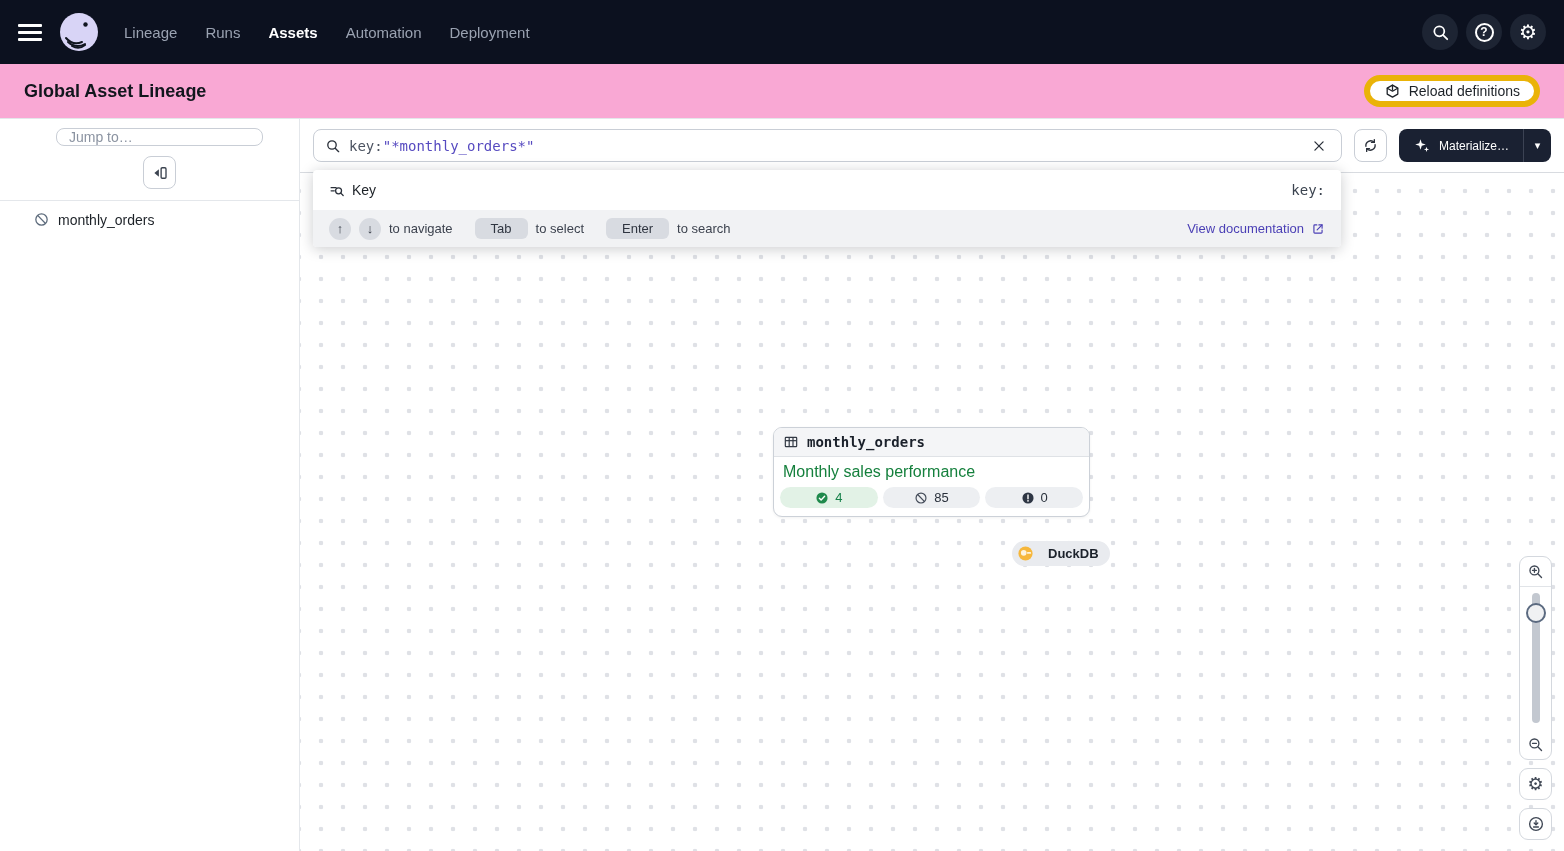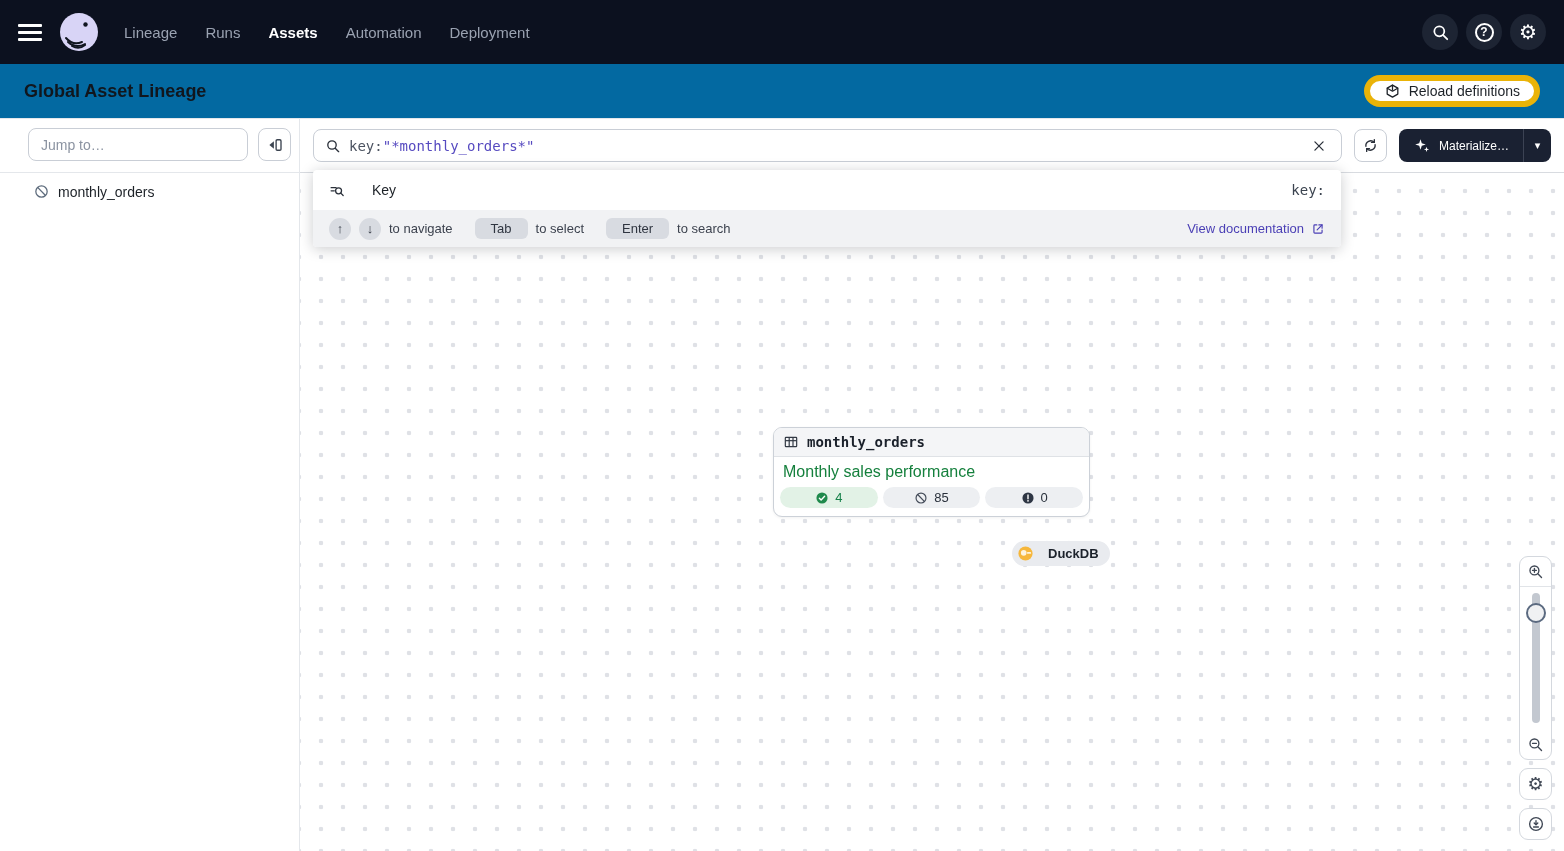--- a/index.html
+++ b/index.html
@@ -20,31 +20,31 @@
   .navlink.active { color:#ffffff; font-weight:700;text-align:right; }
   .topnav-right { margin-left:auto; display:flex; align-items:center; gap:8px; }
   .nav-iconbtn { width:36px; height:36px; border-radius:50%; background:#1d2433;
                  display:flex; align-items:center; justify-content:center; color:#fff; cursor:pointer; }
   .help-circle { width:19px; height:19px; border:2px solid #fff; border-radius:50%;
                  display:flex; align-items:center; justify-content:center;
                  font-size:12px; font-weight:700; color:#fff; }
   .gear-glyph { font-size:20px; line-height:1; color:#fff; }
 
   
-  .pageheader { position:absolute; top:64px; left:0; right:0; height:55px; background:#0369a1;
+  .pageheader { position:absolute; top:64px; left:0; right:0; height:55px; background:#f9a8d4;
                 border-bottom:1px solid #e4e7eb; display:flex; align-items:center; padding:0 24px; }
   .page-title { font-size:18px; font-weight:700; color:#11161d; }
   .reload-btn { margin-left:auto; height:32px; border:6px solid #eab308; border-radius:16px;
                 background:#fff; display:flex; align-items:center; gap:8px; padding:0 14px;
                 font-size:14px; color:#1c2127; cursor:pointer; }
 
   
   .bodyrow { position:absolute; top:119px; left:0; right:0; bottom:0; display:flex; }
   .sidebar { width:300px; background:#fff; border-right:1px solid #e4e7eb; position:relative; }
-  .jump-row { display:flex; align-items:center; gap:10px; padding:9px 8px 11px 28px; }
+  .jump-row { display:flex; align-items:center; gap:10px; padding:9px 8px 11px 28px;flex-direction:column; }
   .jump-input { flex:1; height:33px; border:1px solid #c9ced6; border-radius:8px;
                 padding:0 12px; font-size:14px; color:#1c2127; outline:none;
                 font-family:"Liberation Sans", sans-serif; }
   .jump-input::placeholder { color:#8b93a1; }
   .collapse-btn { width:33px; height:33px; border:1px solid #c9ced6; border-radius:8px;
                   background:#fff; display:flex; align-items:center; justify-content:center;
                   color:#3c4450; cursor:pointer; }
   .sidebar-divider { height:1px; background:#e4e7eb; }
   .sidebar-item { display:flex; align-items:center; gap:8px; padding:10px 12px 10px 33px;
                   font-size:14px; color:#1c2127; cursor:pointer; }
@@ -66,21 +66,21 @@
                  color:#2a303a; cursor:pointer; }
   .materialize { height:33px; background:#1a2132; border-radius:8px; display:flex;
                  align-items:stretch; color:#fff; cursor:pointer; }
   .mat-main { display:flex; align-items:center; gap:8px; padding:0 14px; font-size:12px; }
   .mat-caret { width:28px; border-left:1px solid #3c4354; display:flex; align-items:center;
                justify-content:center; font-size:11px; color:#fff; }
 
   
   .dropdown { position:absolute; left:13px; top:51px; width:1028px; background:#fff;
               border-radius:4px; box-shadow:0 2px 14px rgba(16,22,31,.22); z-index:5; overflow:hidden; }
-  .dd-row { height:40px; display:flex; align-items:center; gap:26px; padding:0 16px;
+  .dd-row { height:40px; display:flex; align-items:center; gap:6px; padding:0 16px;
             font-size:14px; color:#1c2127; cursor:pointer; }
   .dd-hint { margin-left:auto; font-size:14px; color:#3c4450; }
   .dd-footer { height:37px; background:#f1f2f4; display:flex; align-items:center;
                gap:8px; padding:0 16px; font-size:13px; color:#3c424e; }
   .keycap { background:#d8dbe1; border-radius:6px; padding:3px 16px; font-size:13px; color:#2f3540; }
   .keycap.circle { width:22px; height:22px; padding:0; border-radius:50%;
                    display:inline-flex; align-items:center; justify-content:center; font-size:13px; }
   .hintlabel { margin-right:14px; }
   .dd-docs { margin-left:auto; color:#4a3fb5; display:flex; align-items:center; gap:7px;
              font-size:13px; cursor:pointer; text-decoration:none; }

